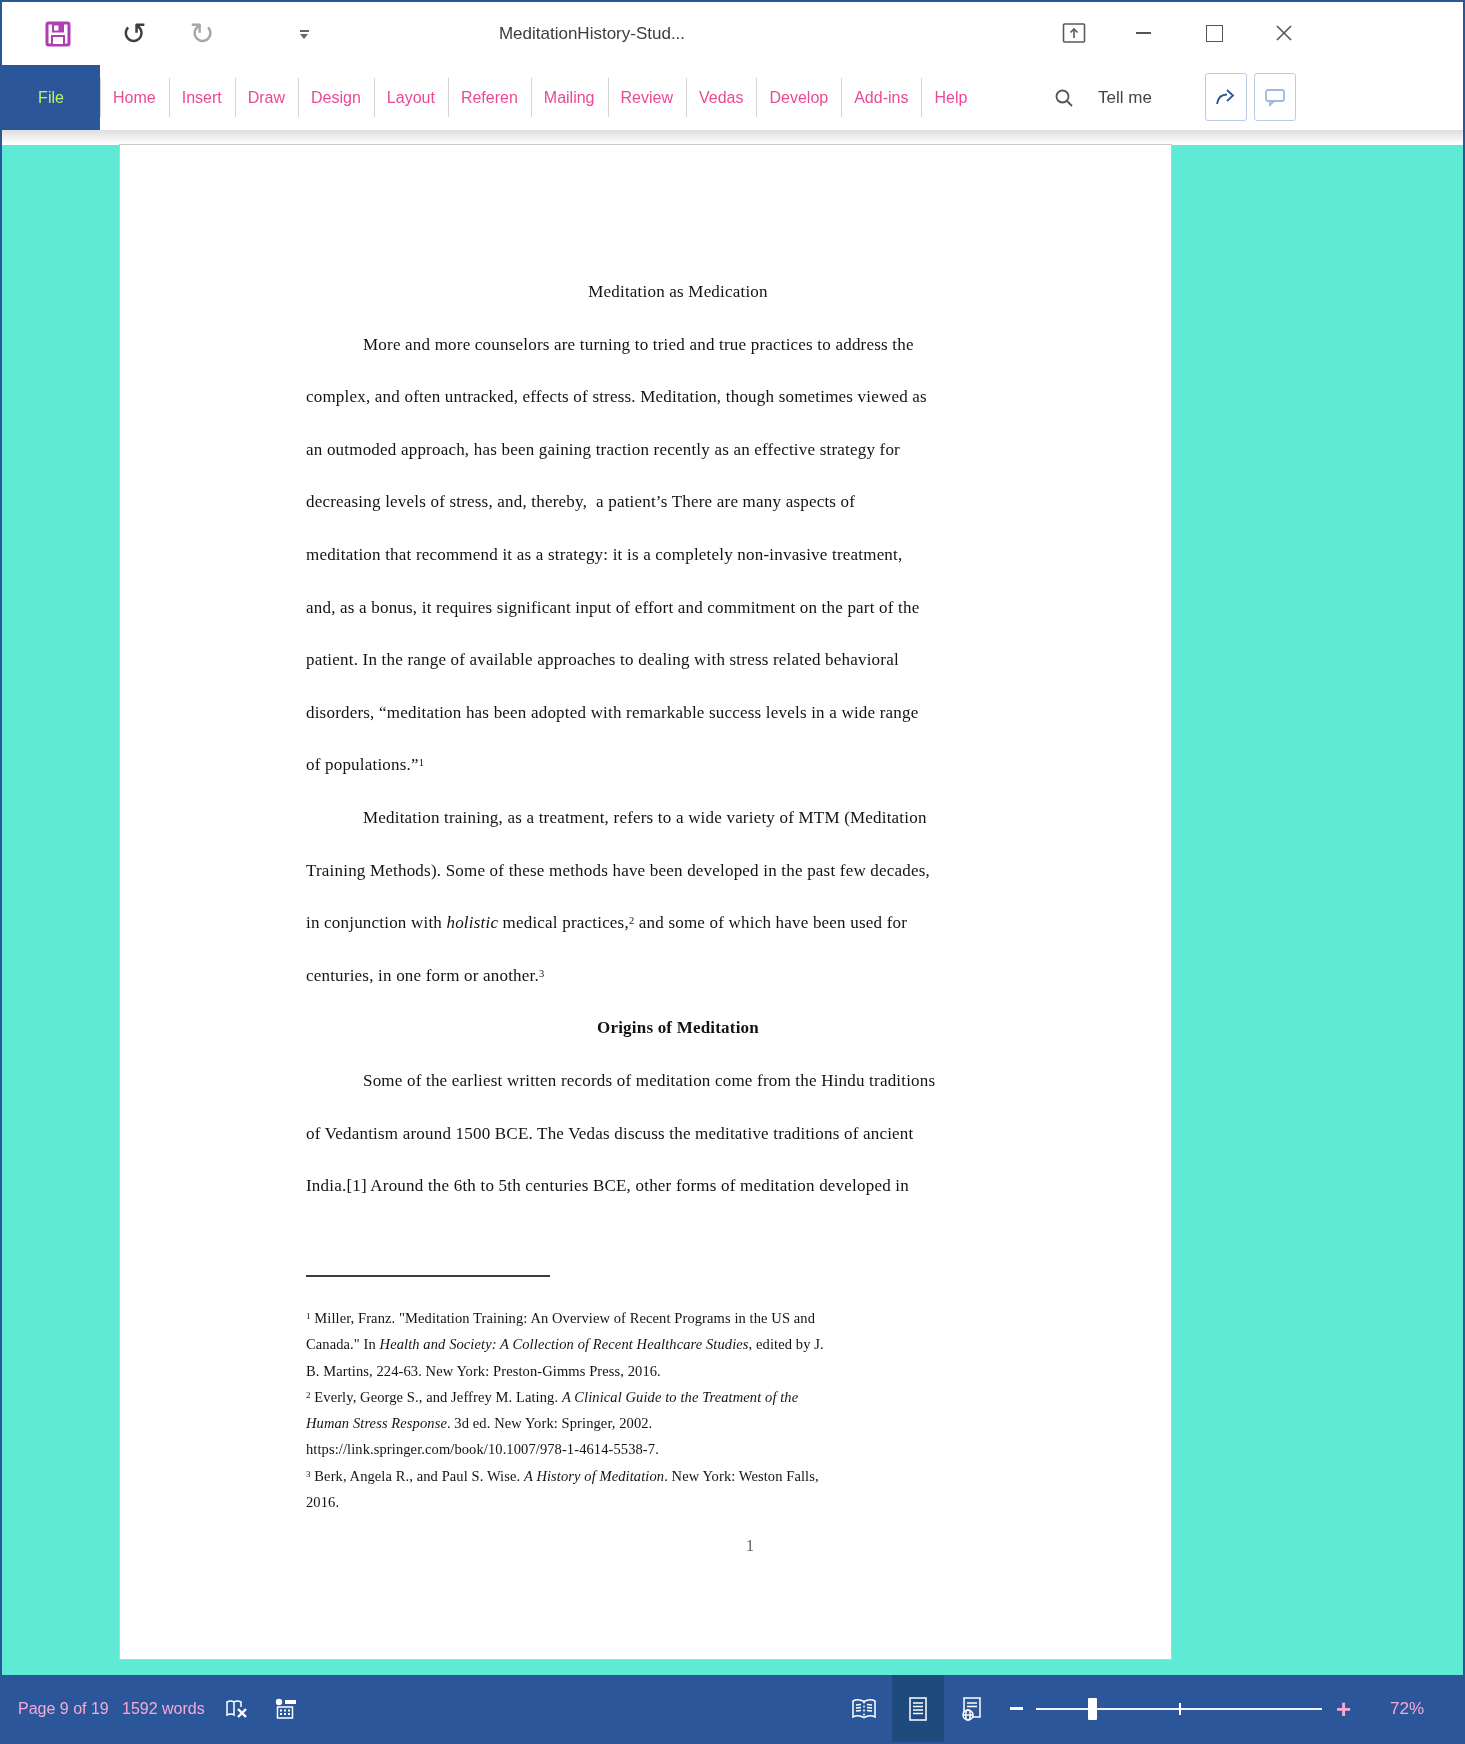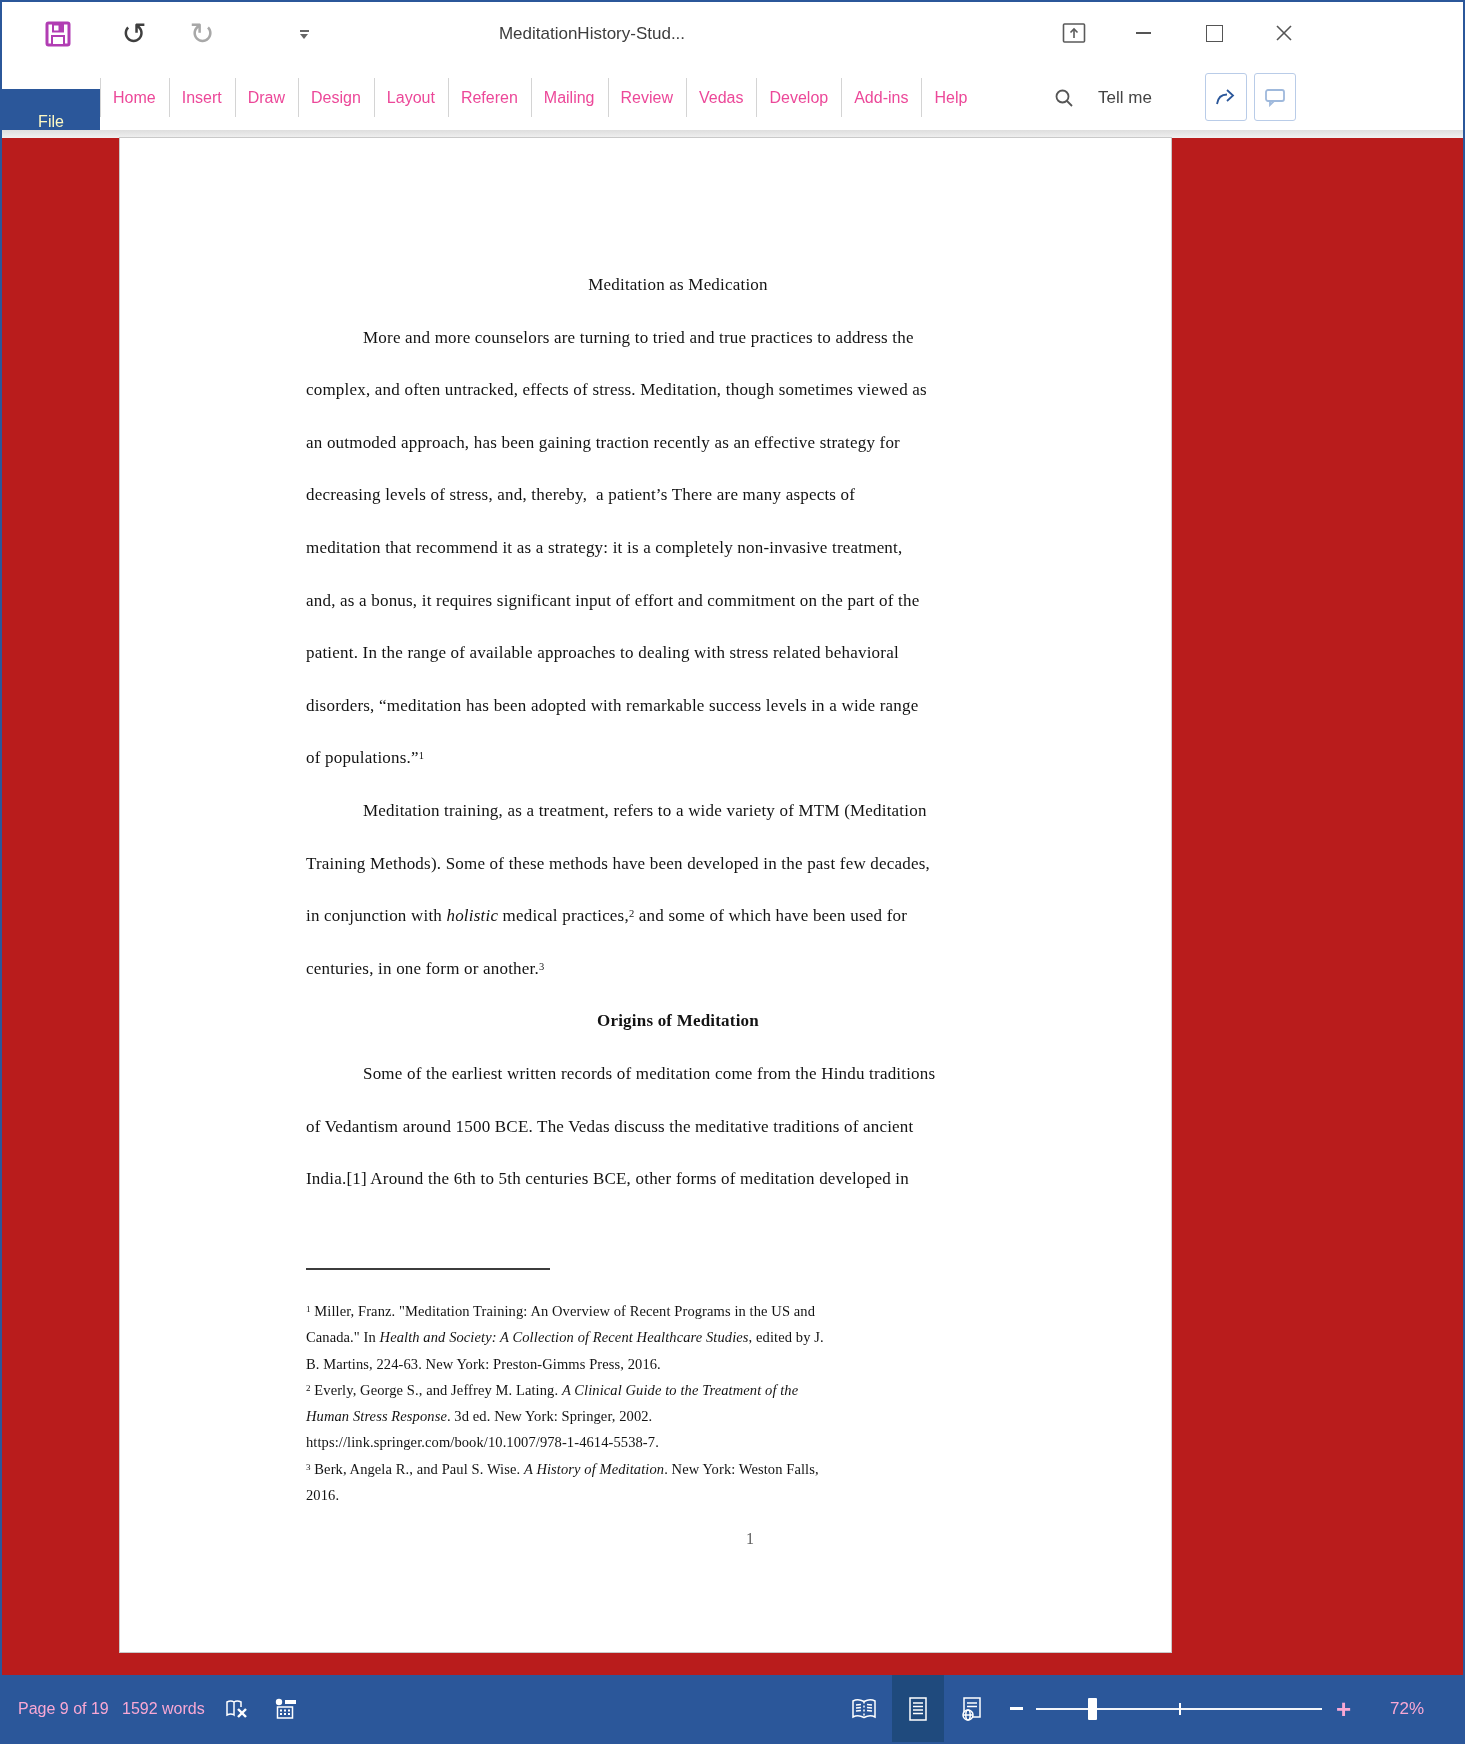--- a/index.html
+++ b/index.html
@@ -22,30 +22,30 @@
   .ctl-ribbon{left:1055px;}
   .ctl-min{left:1124px;}
   .ctl-max{left:1195px;}
   .ctl-close{left:1265px;}
   .min-bar{width:15px;height:2px;background:#555;}
   .max-box{width:15px;height:15px;border:1.6px solid #555;}
   
   .tabrow{position:absolute;left:0;top:63px;width:100%;height:65px;background:#fff;display:flex;align-items:stretch;}
   .tab{position:relative;padding:0 13px;font-size:16px;color:#ec4899;display:flex;align-items:center;white-space:nowrap;max-width:86px;overflow:hidden;}
   .tab::before{content:'';position:absolute;left:0;top:13px;bottom:13px;width:1px;background:#d4d4d4;}
-  .tab.file{background:#2b579a;color:#fef9c3;width:72px;max-width:none;justify-content:center;padding:0 13px;height:65px;margin-top:24px;}
+  .tab.file{background:#2b579a;color:#bef264;width:72px;max-width:none;justify-content:center;padding:0 13px;height:65px;}
   .tab.file::before{display:none;}
   .tellme{position:absolute;left:1052px;top:63px;height:65px;display:flex;align-items:center;gap:24px;font-size:17px;color:#444;}
   .mini-btn{position:absolute;top:71px;width:40px;height:46px;border:1px solid #b9cce8;border-radius:3px;display:flex;align-items:center;justify-content:center;background:#fff;}
   .btn-share{left:1203px;}
   .btn-comment{left:1252px;}
   .ribbon-shadow{position:absolute;left:0;top:128px;width:100%;height:14px;
     background:linear-gradient(#dedede,#ffffff);}
   
-  .docarea{position:absolute;left:0;top:136px;width:100%;height:1537px;background:#b91c1c;}
+  .docarea{position:absolute;left:0;top:143px;width:100%;height:1537px;background:#5eead4;}
   .page{position:absolute;left:117px;top:-1px;width:1053px;height:1516px;background:#fff;border:1px solid #c9c9c9;box-sizing:border-box;}
   .bodytext{position:absolute;left:186px;top:121px;width:744px;color:#131313;
     font-family:"Liberation Serif",serif;font-size:17px;letter-spacing:0.2px;}
   .bl{height:52.6px;line-height:52.6px;white-space:pre;}
   .bl.ctr{text-align:center;}
   .bl.bold{font-weight:bold;}
   .bl.ind{padding-left:57px;}
   .it{font-style:italic;}
   sup{font-size:0.62em;line-height:0;position:relative;top:-0.4em;vertical-align:baseline;}
   .fnsep{position:absolute;left:186px;top:1130px;width:244px;height:0;border-top:2px solid #3c3c3c;}

